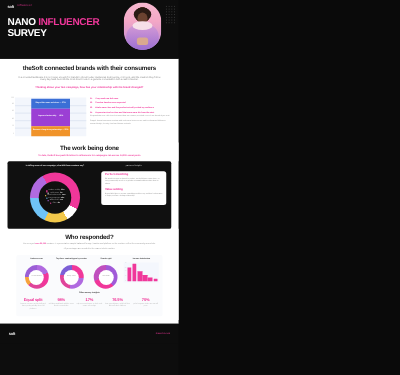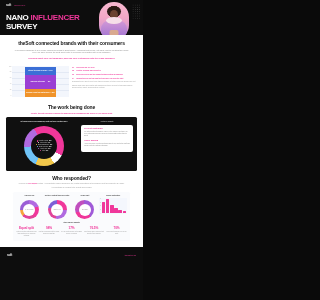--- a/index.html
+++ b/index.html
@@ -8,21 +8,21 @@
     font-family:"Liberation Sans", sans-serif;
     background:#0a0a0a;
     color:#fff;
     font-size:3px;
     line-height:1.25;
     -webkit-font-smoothing:none;
   }
   .page { width:143px; height:300px; position:relative; background:#0d0d0d; }
 
   
-  .hero { position:relative; height:35px; background:#0d0d0d; overflow:hidden; }
+  .hero { position:relative; height:47px; background:#0d0d0d; overflow:hidden; }
   .hero-topbar { display:flex; align-items:center; gap:3px; padding:3px 6px 0 6px; }
   .brand-mark {
     font-size:3.2px; font-weight:bold; letter-spacing:-0.2px;
     color:#e9e9e9;
   }
   .brand-sub { font-size:2.2px; color:#f0379a; letter-spacing:0.2px; }
   .hero-title {
     position:absolute; left:6px; top:14px; width:80px;
     font-size:8px; font-weight:bold; letter-spacing:-0.25px; line-height:1.12;
     color:#ffffff;

